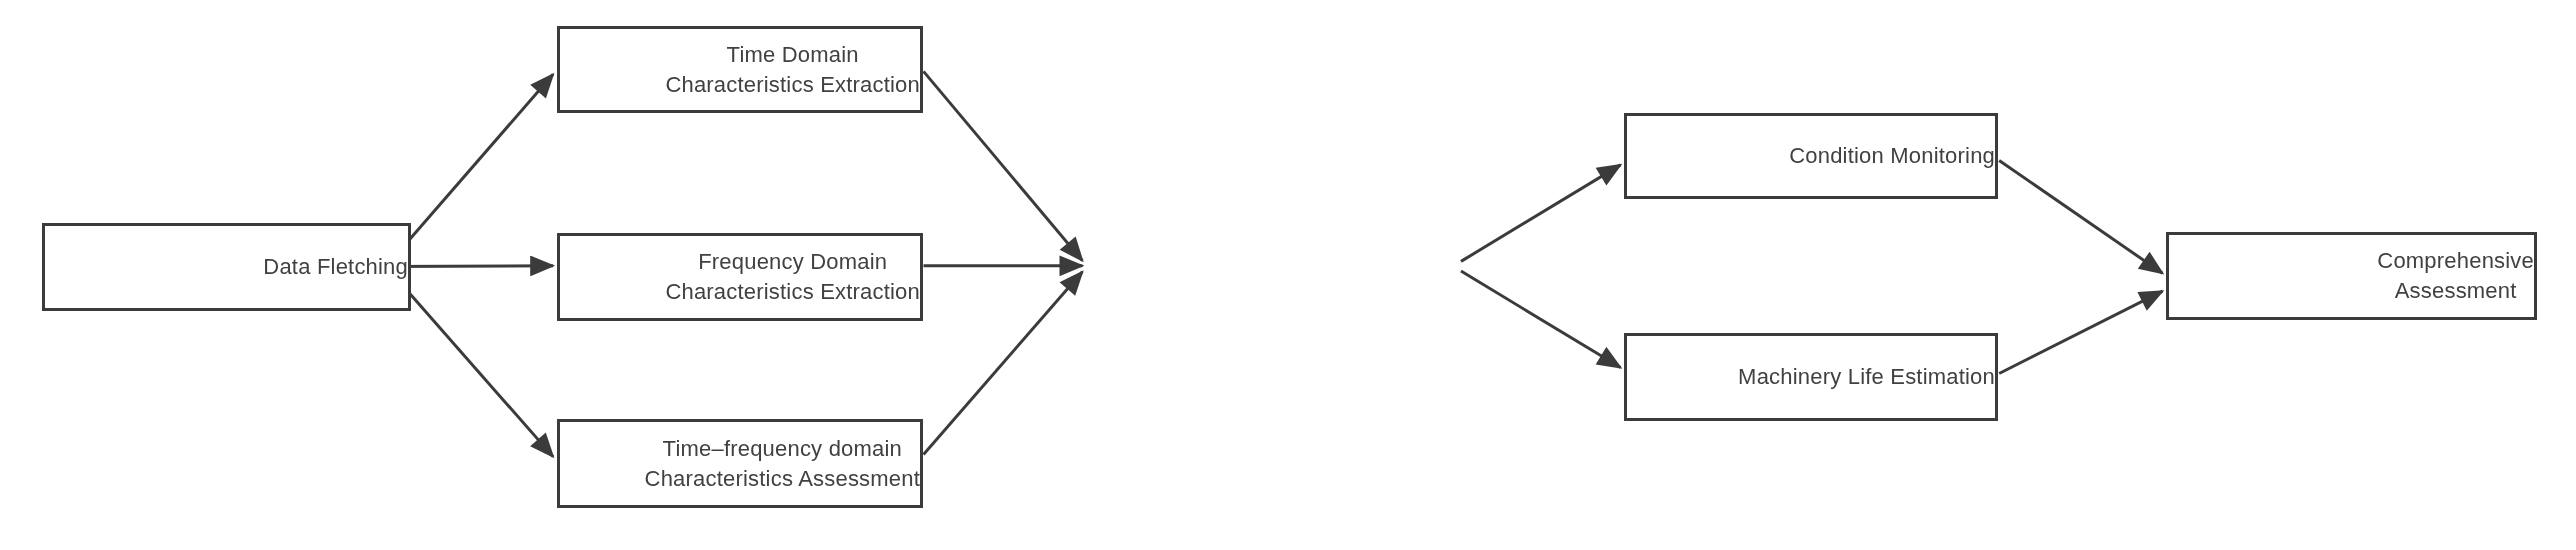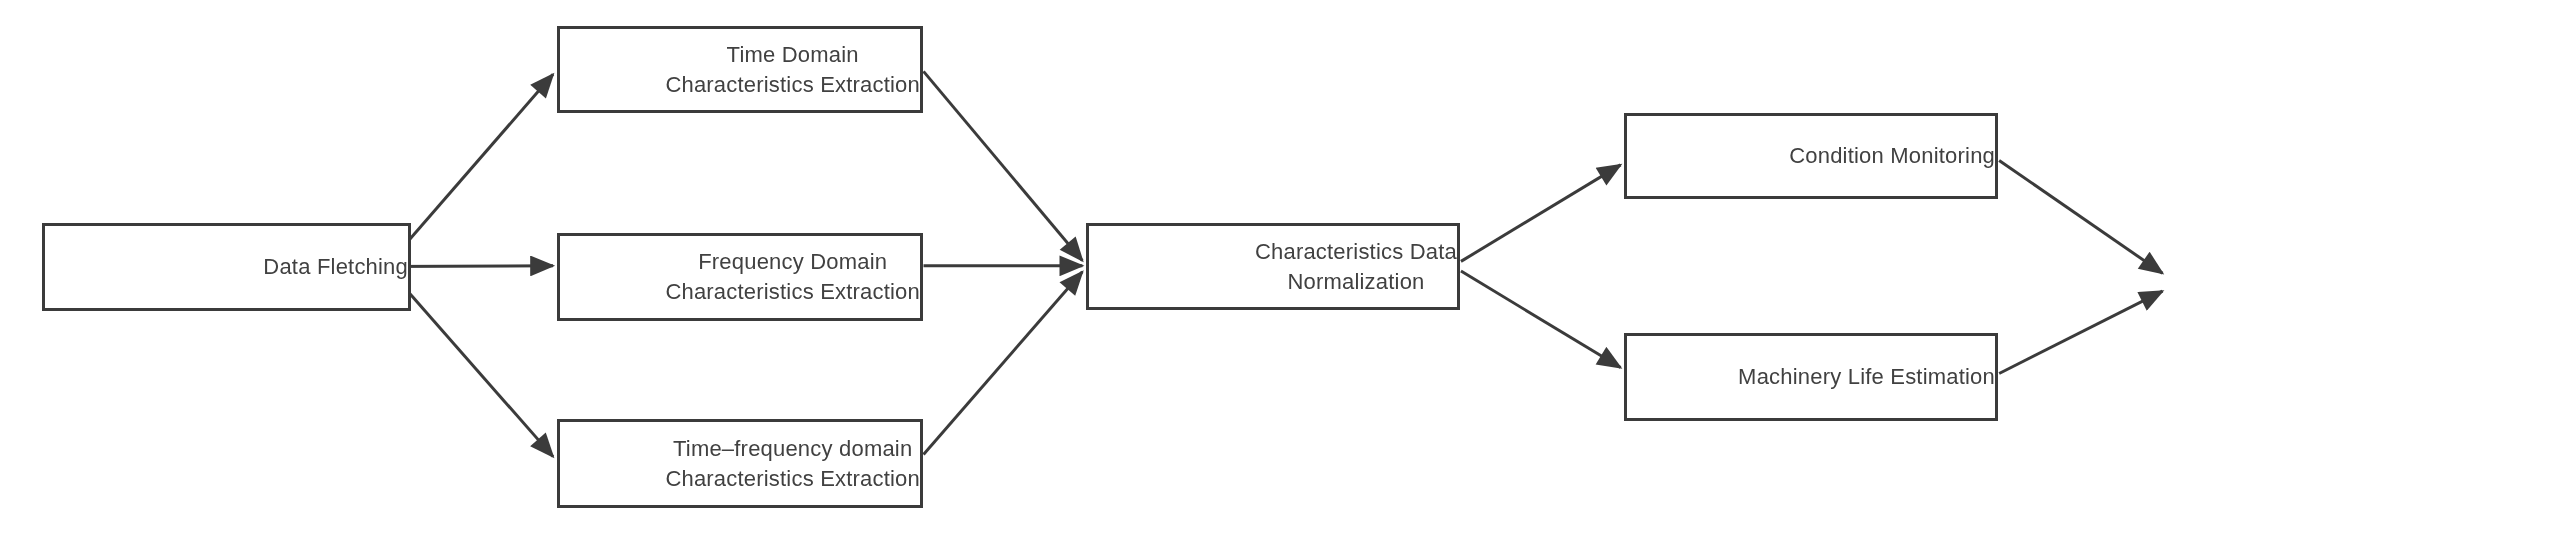--- a/index.html
+++ b/index.html
@@ -84,27 +84,27 @@
       <div class="node" style="left: 557px; top: 26px; width: 366px; height: 87px;">
         <span class="node-label">Time Domain
 Characteristics Extraction</span>
       </div>
       <div class="node" style="left: 557px; top: 222px; width: 366px; height: 88px; margin-top: 11px;">
         <span class="node-label">Frequency Domain
 Characteristics Extraction</span>
       </div>
       <div class="node" style="left: 557px; top: 419px; width: 366px; height: 89px;">
         <span class="node-label">Time–frequency domain
-Characteristics Extraction</span>
-      </div>
-      <div class="node" style="left: 1086px; top: 223px; width: 374px; height: 87px;">
-        <span class="node-label">Characteristics Data
-Normalization</span>
+Characteristics Assessment</span>
       </div>
       <div class="node" style="left: 1624px; top: 113px; width: 374px; height: 86px;">
         <span class="node-label">Condition Monitoring</span>
       </div>
       <div class="node" style="left: 1624px; top: 333px; width: 374px; height: 88px;">
         <span class="node-label">Machinery Life Estimation</span>
       </div>
+      <div class="node" style="left: 2166px; top: 232px; width: 371px; height: 88px;">
+        <span class="node-label">Comprehensive
+Assessment</span>
+      </div>
     </div>
 </div>
 
 
 </body></html>

